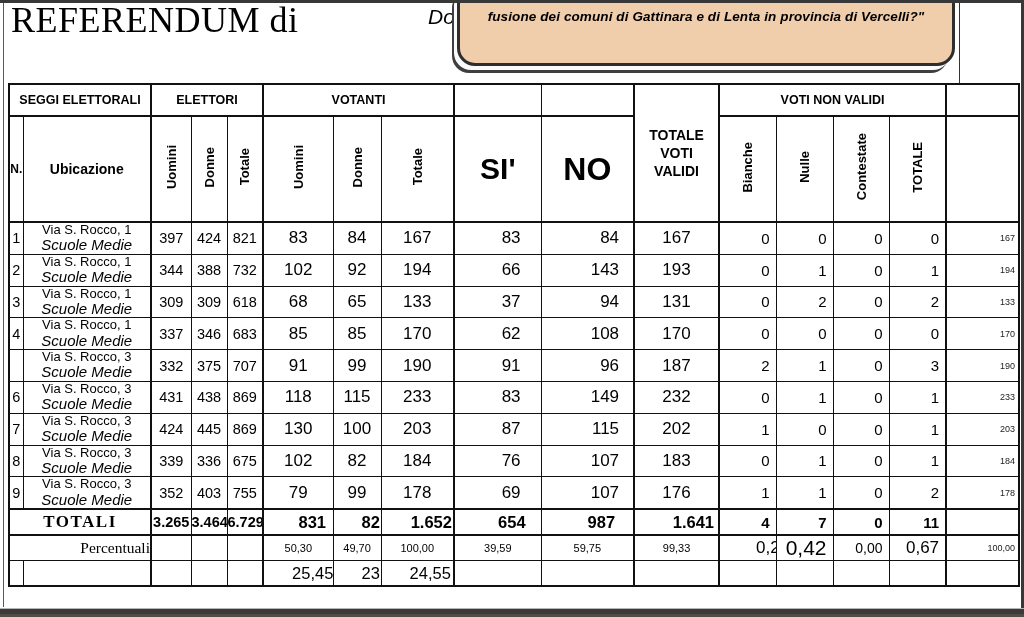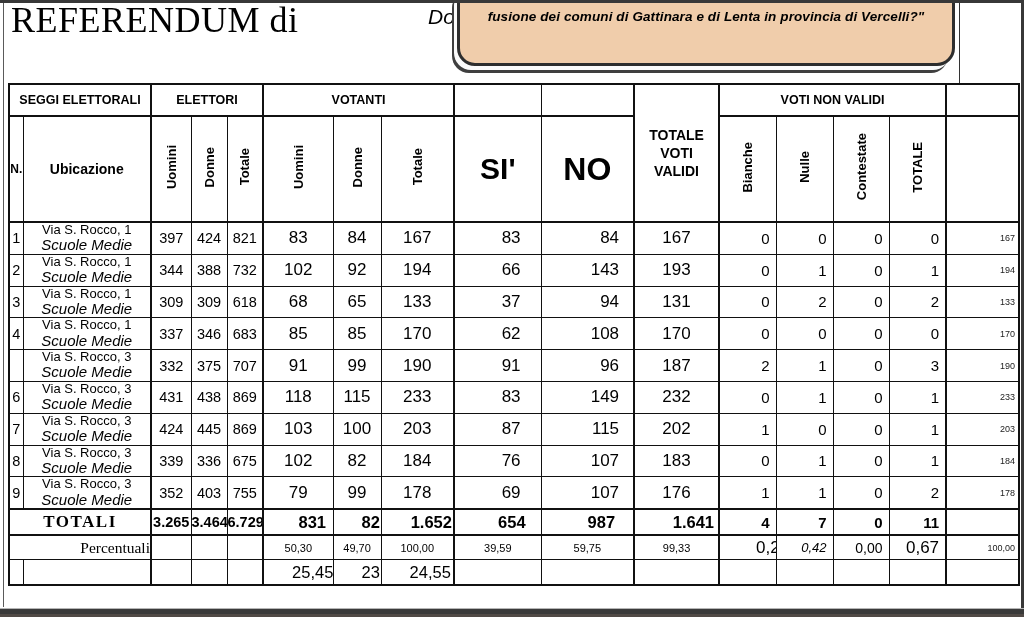--- a/index.html
+++ b/index.html
@@ -251,21 +251,21 @@
         </tr>
         <tr class="dr">
           <td class="c f14">7</td>
           <td class="loc">
             <div class="l1">Via S. Rocco, 3</div>
             <div class="l2">Scuole Medie</div>
           </td>
           <td class="c f14 b2l">424</td>
           <td class="c f14">445</td>
           <td class="c f14">869</td>
-          <td class="c f17 b2l">103</td>
+          <td class="c f17 b2l">130</td>
           <td class="c f17">100</td>
           <td class="c f17">203</td>
           <td class="siv b2l">87</td>
           <td class="nov">115</td>
           <td class="vav b2l">202</td>
           <td class="nvv b2l">1</td>
           <td class="nvv">0</td>
           <td class="nvv">0</td>
           <td class="nvv">1</td>
           <td class="chk b2l">203</td>
@@ -334,21 +334,21 @@
           <td class="b2l"></td>
           <td></td>
           <td></td>
           <td class="c f11 b2l">50,30</td>
           <td class="c f11">49,70</td>
           <td class="c f11">100,00</td>
           <td class="c f11 b2l">39,59</td>
           <td class="c f11">59,75</td>
           <td class="c f11 b2l">99,33</td>
           <td class="nvv f17 b2l" style="font-size: 17px; padding-left: 36px;">0,24</td>
-          <td class="nvv" style="font-size: 13px; font-style: italic;">0,42</td>
+          <td class="nvv" style="font-size: 21px;">0,42</td>
           <td class="nvv" style="font-size: 14px;">0,00</td>
           <td class="nvv" style="font-size: 17px;">0,67</td>
           <td class="chk b2l">100,00</td>
         </tr>
         <tr class="aff">
           <td></td>
           <td></td>
           <td class="b2l"></td>
           <td></td>
           <td></td>

